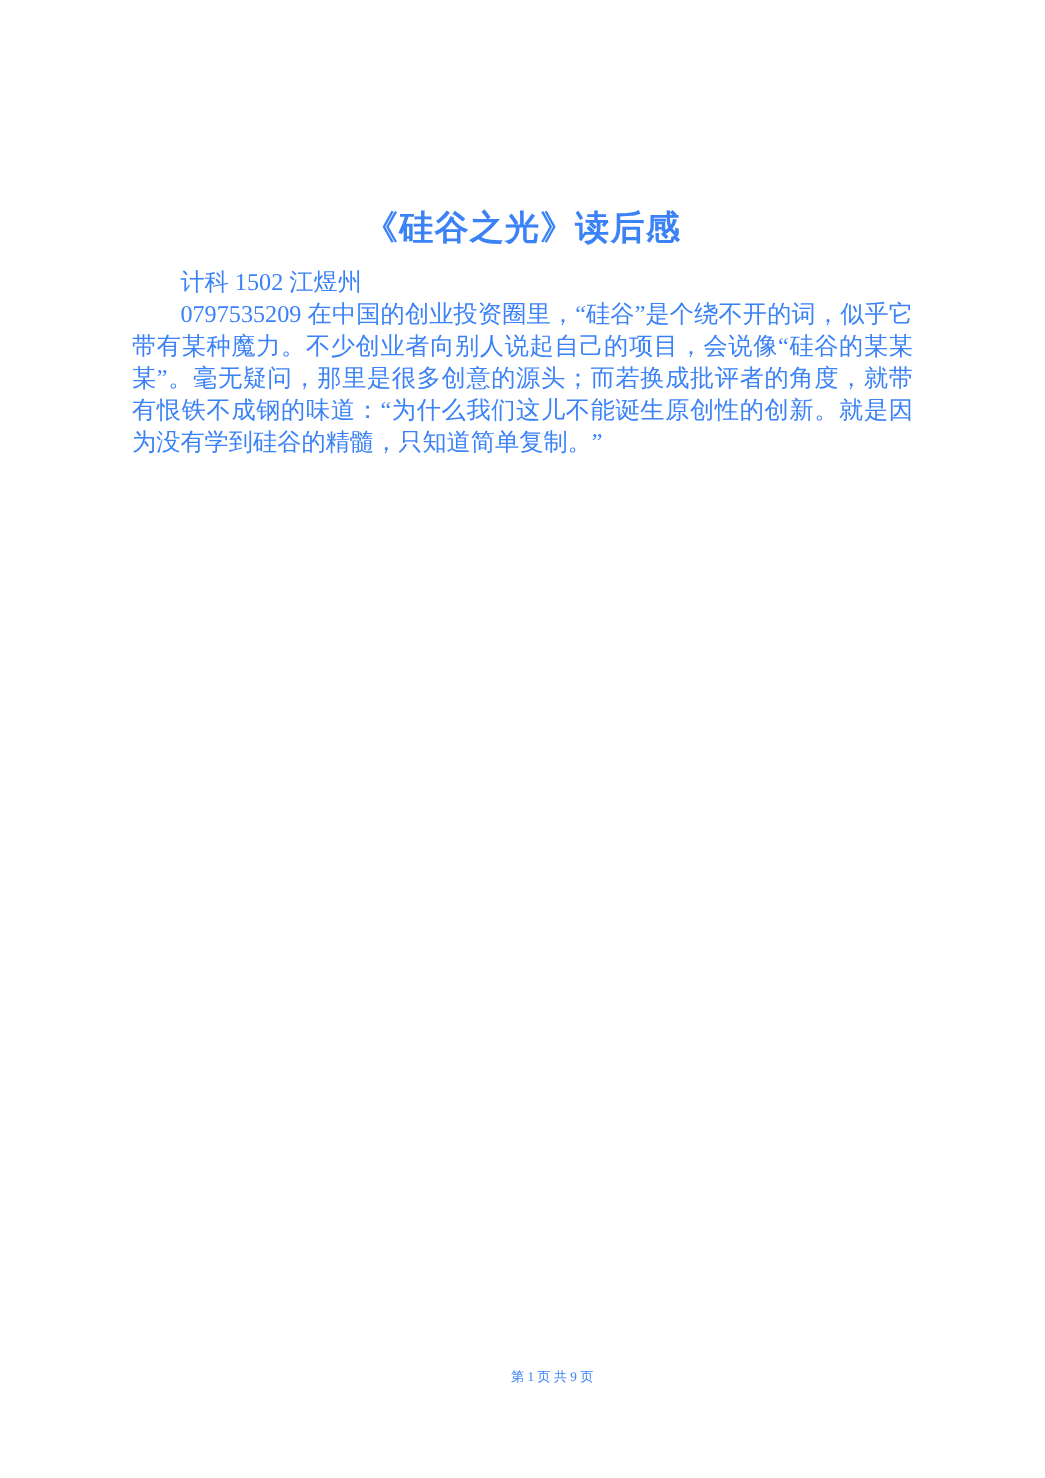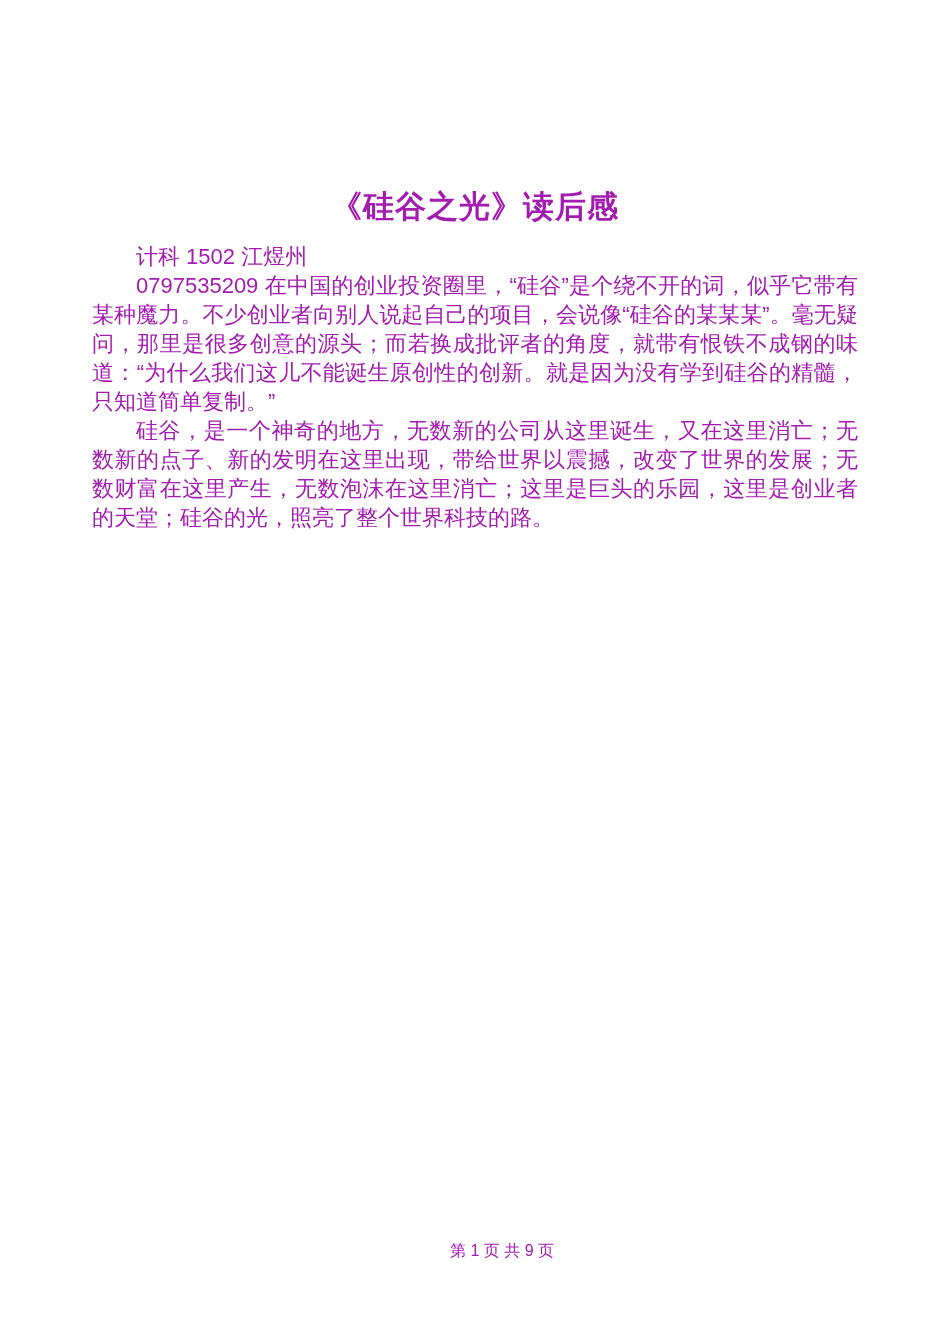--- a/index.html
+++ b/index.html
@@ -5,63 +5,62 @@
   html, body {
     margin: 0;
     padding: 0;
     background: #ffffff;
   }
   .page {
     position: relative;
     width: 950px;
     height: 1344px;
     background: #ffffff;
-    color: #a21caf;
-    font-family: Liberation Sans, sans-serif;
+    color: #3b82f6;
+    font-family: Liberation Serif, serif;
     overflow: hidden;
   }
   .doc-title {
     margin: 0;
     padding: 188px 120px 16px 120px;
     font-size: 31px;
     line-height: 38px;
     font-weight: bold;
     text-align: center;
     letter-spacing: 1px;
   }
   .body-text {
-    padding: 0 92px;
+    padding: 0 120px;
   }
   .para {
     margin: 0;
     font-size: 22px;
     line-height: 29px;
     text-align: justify;
     text-justify: inter-ideograph;
     text-indent: 2em;
   }
   .page-footer {
     position: absolute;
     top: 1240px;
     left: 4px;
     right: 0;
     margin-left: 50px;
     text-align: center;
-    font-size: 16px;
+    font-size: 12px;
     line-height: 22px;
   }
 </style>
 </head>
 <body>
 
 <div class="page">
   <h1 class="doc-title">《硅谷之光》读后感</h1>
 
   <div class="body-text">
     <p class="para">计科 1502 江煜州</p>
     <p class="para">0797535209 在中国的创业投资圈里，“硅谷”是个绕不开的词，似乎它带有某种魔力。不少创业者向别人说起自己的项目，会说像“硅谷的某某某”。毫无疑问，那里是很多创意的源头；而若换成批评者的角度，就带有恨铁不成钢的味道：“为什么我们这儿不能诞生原创性的创新。就是因为没有学到硅谷的精髓，只知道简单复制。”</p>
-    <p class="para">硅谷，是一个神奇的地方，无数新的公司从这里诞生，又在这里消亡；无数新的点子、新的发明在这里出现，带给世界以震撼，改变了世界的发展；无数财富在这里产生，无数泡沫在这里消亡；这里是巨头的乐园，这里是创业者的天堂；硅谷的光，照亮了整个世界科技的路。</p>
   </div>
 
   <div class="page-footer">
     <span>第 1 页  共 9 页</span>
   </div>
 </div>
 
 </body></html>

